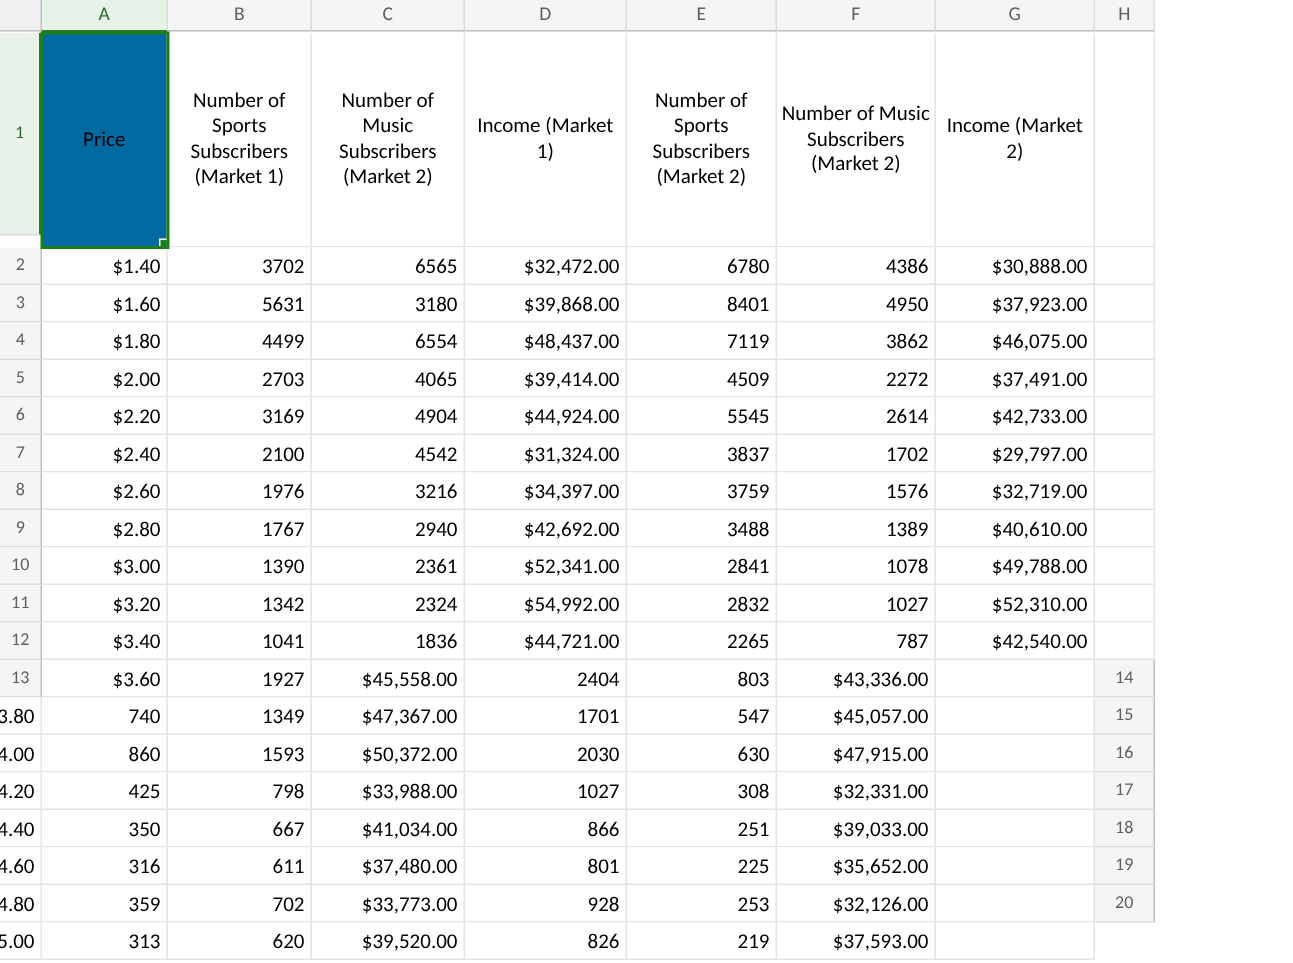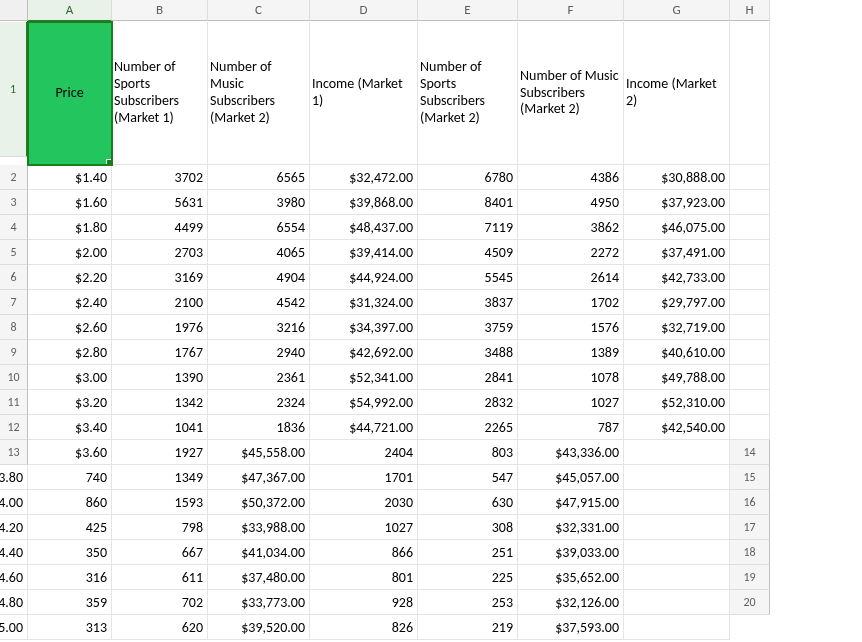--- a/index.html
+++ b/index.html
@@ -57,32 +57,32 @@
     border-bottom: 1px solid #e4e4e4;
     padding: 0 4px;
     display: flex;
     align-items: center;
     overflow: hidden;
     white-space: nowrap;
     background: #ffffff;
   }
   .hdr {
     white-space: normal;
-    text-align: left;
+    text-align: center;
     justify-content: center;
     line-height: 1.2;
     padding: 4px 2px;
   }
   .num { justify-content: flex-end; }
   .h-row { height: 134px; }
   .d-row { height: 24px; }
   .selected {
     outline: 2px solid #1a7f1a;
     outline-offset: -1px;
-    background: #22c55e;
+    background: #0369a1;
     position: relative;
   }
   .selected::after {
     content: '';
     position: absolute;
     right: -3px;
     bottom: -3px;
     width: 6px;
     height: 6px;
     background: #1a7f1a;
@@ -116,21 +116,21 @@
     <div class="cell num d-row">3702</div>
     <div class="cell num d-row">6565</div>
     <div class="cell num d-row">$32,472.00</div>
     <div class="cell num d-row">6780</div>
     <div class="cell num d-row">4386</div>
     <div class="cell num d-row">$30,888.00</div>
     <div class="cell num d-row"></div>
     <div class="row-head d-row">3</div>
     <div class="cell num d-row">$1.60</div>
     <div class="cell num d-row">5631</div>
-    <div class="cell num d-row">3980</div>
+    <div class="cell num d-row">3180</div>
     <div class="cell num d-row">$39,868.00</div>
     <div class="cell num d-row">8401</div>
     <div class="cell num d-row">4950</div>
     <div class="cell num d-row">$37,923.00</div>
     <div class="cell num d-row"></div>
     <div class="row-head d-row">4</div>
     <div class="cell num d-row">$1.80</div>
     <div class="cell num d-row">4499</div>
     <div class="cell num d-row">6554</div>
     <div class="cell num d-row">$48,437.00</div>

